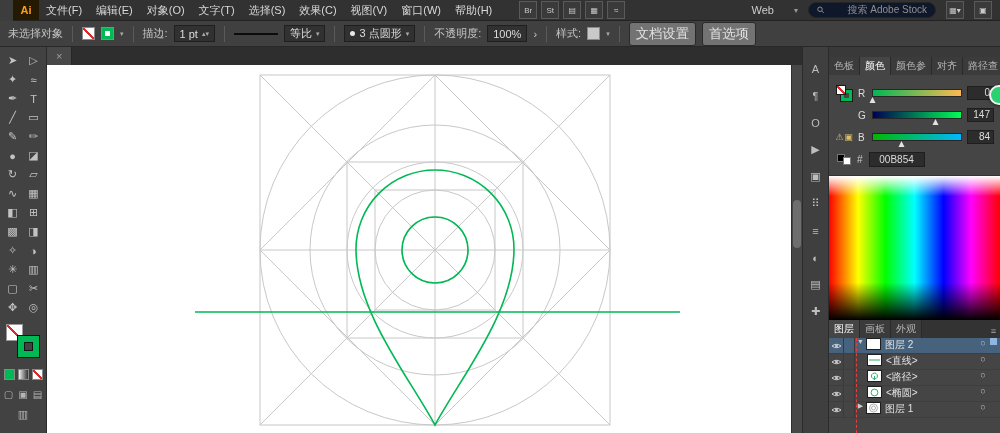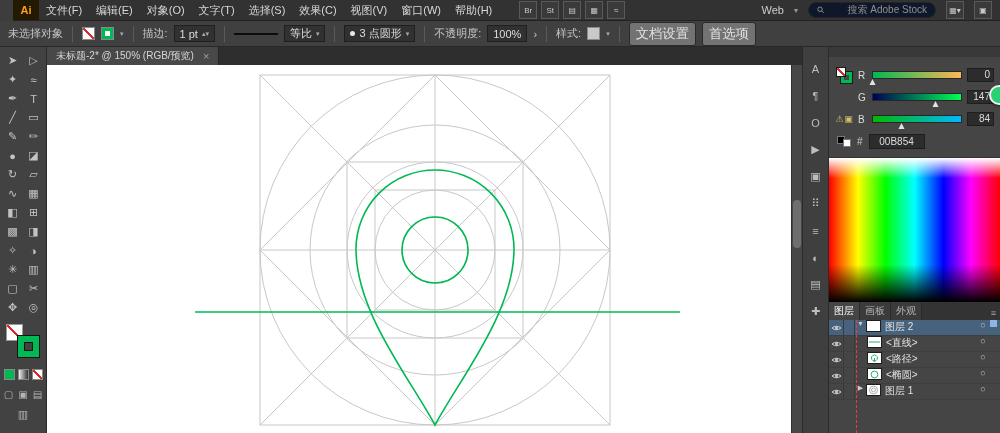--- a/index.html
+++ b/index.html
@@ -7,21 +7,21 @@
   body{font-family:"Liberation Sans","DejaVu Sans",sans-serif;background:#3d3d3d;}
   .app{position:relative;width:1000px;height:433px;background:#3d3d3d;overflow:hidden;color:#ddd;}
 
   
   .menubar{height:21px;background:#323232;border-bottom:1px solid#222;display:flex;align-items:center;font-size:11px;margin-left:13px;}
   .ai-logo{width:26px;height:100%;background:#241a02;color:#ff9d1c;font-weight:bold;display:flex;align-items:center;justify-content:center;font-size:11px;}
   .menu-item{padding:0 7px;height:100%;display:flex;align-items:center;color:#d8d8d8;cursor:default;white-space:nowrap;}
   .quick-icons{display:flex;gap:4px;margin-left:20px;}
   .qicon{min-width:18px;height:14px;border:1px solid #5a5a5a;background:#3a3a3a;color:#c9c9c9;font-size:8px;display:flex;align-items:center;justify-content:center;padding:8px 2px;}
   .mb-right{margin-left:auto;display:flex;align-items:center;gap:10px;padding-right:8px;}
-  .workspace{display:flex;align-items:center;gap:10px;color:#ccc;}
+  .workspace{display:flex;align-items:center;gap:20px;color:#ccc;}
   .caret{font-size:8px;color:#999;}
   .searchbox{display:flex;align-items:center;gap:23px;background:#0f172a;border:1px solid #252525;border-radius:9px;height:16px;padding:0 8px;color:#8f8f8f;width:128px;font-size:10px;white-space:nowrap;overflow:hidden;}
 
   
   .controlbar{height:26px;background:#404040;border-bottom:1px solid #282828;display:flex;align-items:center;font-size:11px;color:#c5c5c5;padding:0 8px;gap:6px;white-space:nowrap;}
   .sep{width:1px;height:16px;background:#5a5a5a;margin:0 3px;}
   .swatch{width:13px;height:13px;border:1px solid #8a8a8a;background:#fff;display:inline-block;}
   .none-slash{background:linear-gradient(to top right,transparent 44%,#d92b2b 44%,#d92b2b 56%,transparent 56%),#fff;}
   .stroke-green{box-shadow:inset 0 0 0 3px #00B854;}
   .mini-caret{font-size:7px;color:#aaa;}
@@ -235,21 +235,20 @@
         <span>▢</span>
         <span>▣</span>
         <span>▤</span>
       </div>
       <div class="screen-mode">▥</div>
     </div>
 
     <div class="center">
       <div class="tabbar">
         <div class="doc-tab">
-          <span>未标题-2* @ 150% (RGB/预览)</span>
           <span class="tab-close">×</span>
         </div>
       </div>
       <div class="canvas">
         <svg viewBox="0 0 744 368" preserveAspectRatio="none">
 
           <g fill="none" stroke="#c8c8c8" stroke-width="1">
             <rect x="213" y="10" width="350" height="350"></rect>
             <rect x="300" y="97" width="176" height="176"></rect>
             <rect x="328" y="125" width="120" height="120"></rect>
@@ -286,20 +285,28 @@
       <span class="strip-icon">⠿</span>
       <span class="strip-icon">≡</span>
       <span class="strip-icon">◐</span>
       <span class="strip-icon">▤</span>
       <span class="strip-icon">✚</span>
     </div>
 
     <div class="dock">
       <div class="dock-spacer"></div>
 
+      <div class="ptabs">
+        <span class="ptab">色板</span>
+        <span class="ptab active">颜色</span>
+        <span class="ptab">颜色参</span>
+        <span class="ptab">对齐</span>
+        <span class="ptab">路径查</span>
+
+      </div>
 
       <div class="color-body">
         <div class="chrow">
           <span class="chicon">
             <span class="mini-proxy">
                 <span class="mp-fill"></span>
                 <span class="mp-stroke"></span>
               </span>
           </span>
           <span class="chlabel">R</span>

